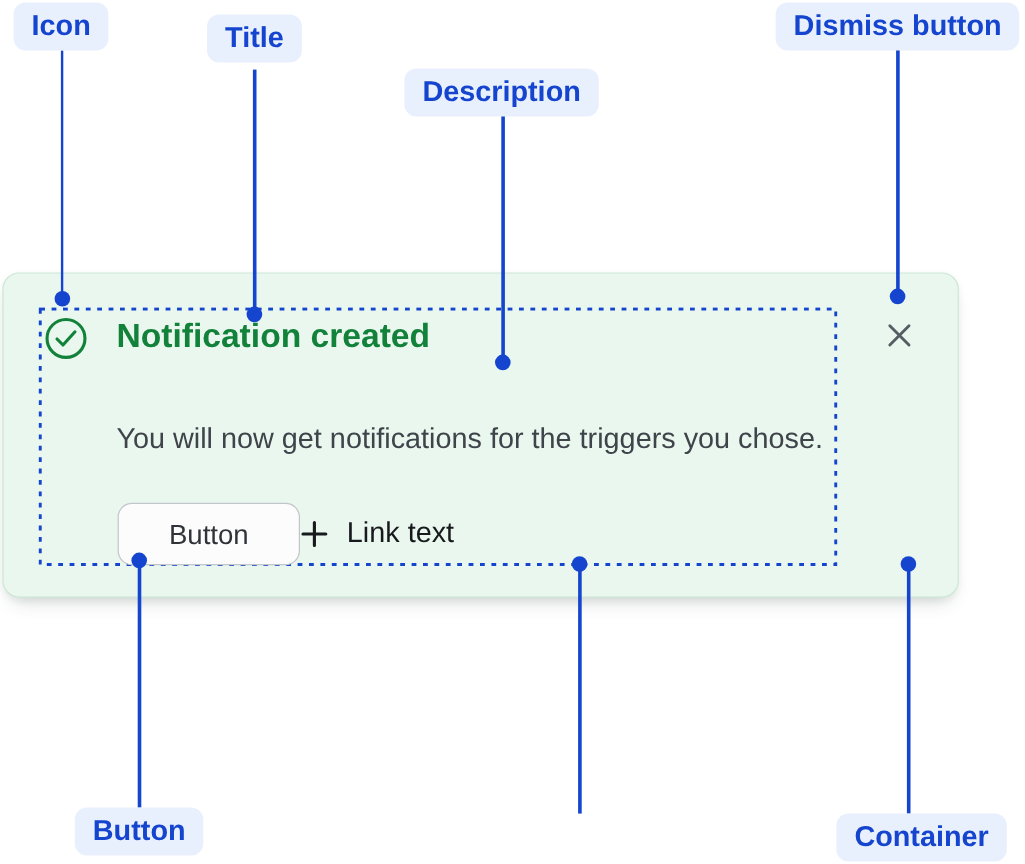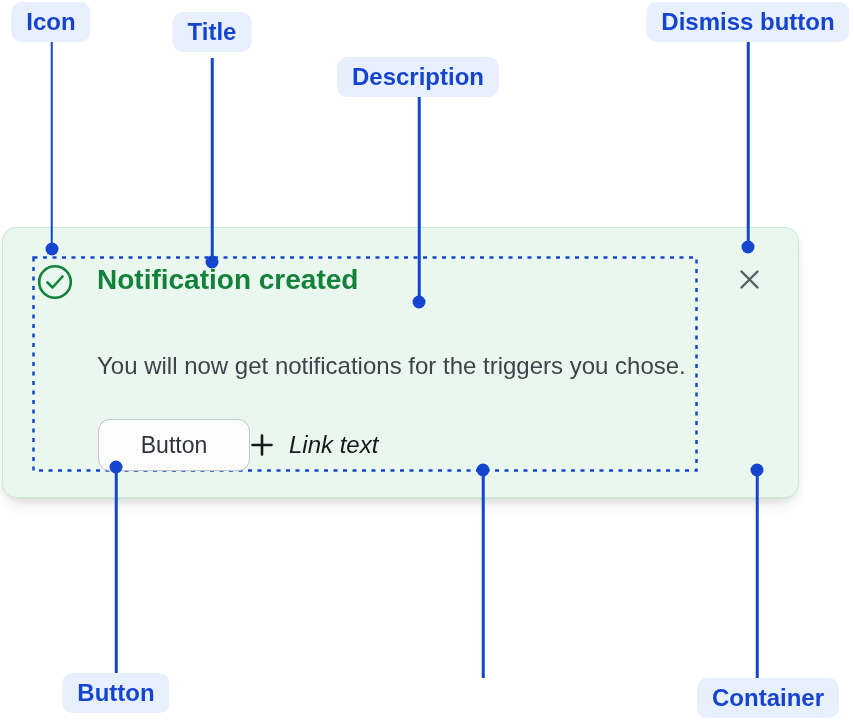--- a/index.html
+++ b/index.html
@@ -42,21 +42,21 @@
     font-size:23px; color:var(--button-text, #30343A);
     display:flex; align-items:center; justify-content:center;text-align:right;
   }
   .n-link{
     position:absolute; left:246px; top:191px; height:52px;
     display:flex; align-items:center; gap:14px;
     text-decoration:none; cursor:pointer;
   }
   .n-link .plus{ width:26px; height:26px; display:block; }
   .n-link .link-label{
-    font-size:24px; font-weight:500; color:var(--link-text, #17191D); white-space:nowrap;font-style:italic;
+    font-size:24px; font-weight:500; color:var(--link-text, #17191D); white-space:nowrap;
   }
   .dismiss{
     position:absolute; left:726px; top:31px; width:40px; height:40px;
     background:transparent; border:none; cursor:pointer;
     display:flex; align-items:center; justify-content:center;
   }
 
   
   .annotations{ position:absolute; inset:0; }
   .pill{

